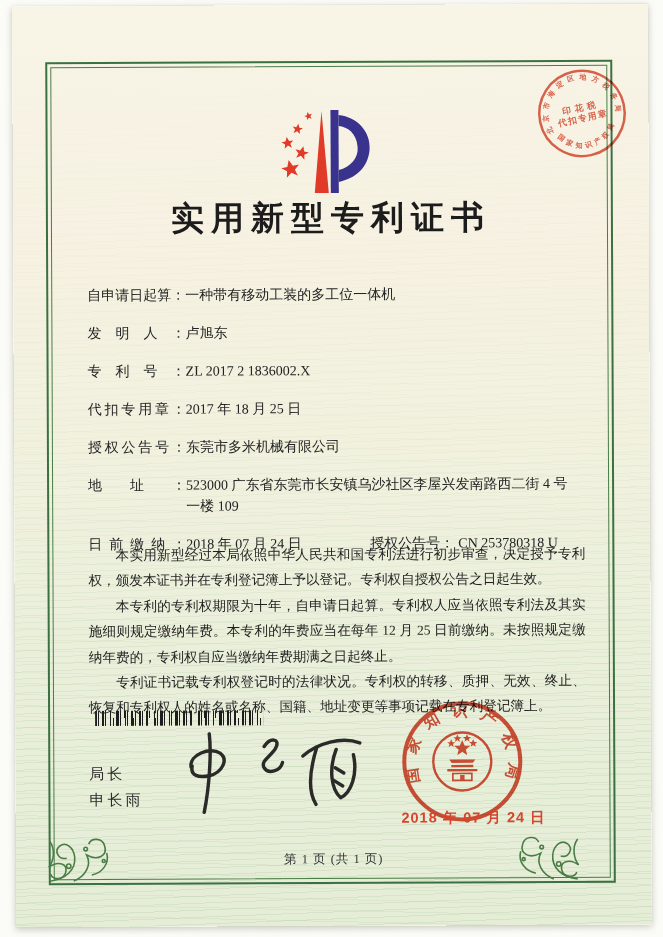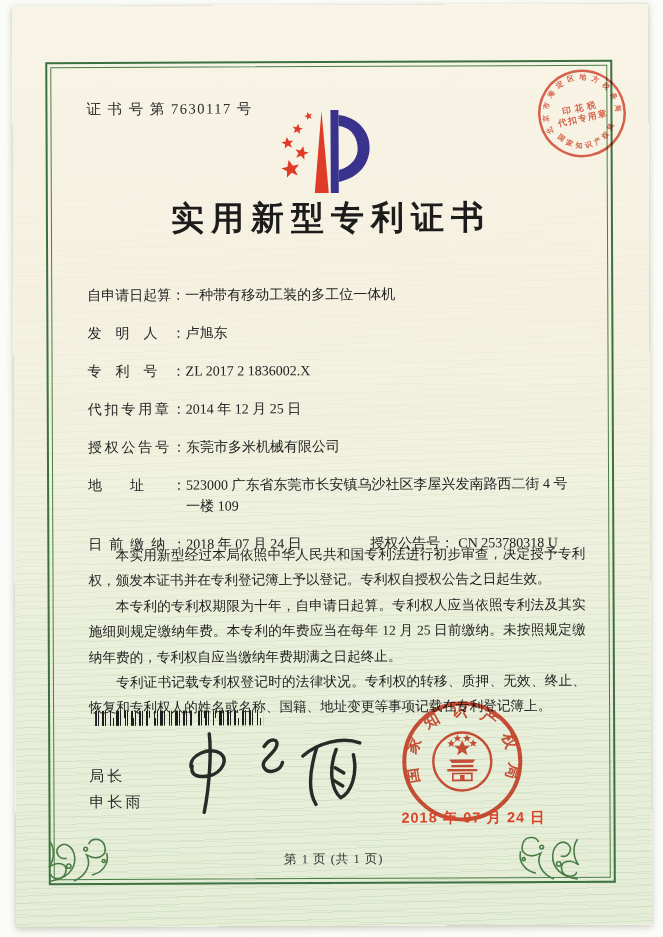--- a/index.html
+++ b/index.html
@@ -55,21 +55,21 @@
   
   .barcode{
     position:absolute;left:80px;top:705px;width:168px;height:15px;
     background-image:repeating-linear-gradient(90deg,
       #1d1d1d 0 1.6px, transparent 1.6px 2.8px,
       #1d1d1d 2.8px 3.7px, transparent 3.7px 6.5px,
       #1d1d1d 6.5px 9px, transparent 9px 10.3px,
       #1d1d1d 10.3px 11.1px, transparent 11.1px 14.7px);
   }
   
-  .director{position:absolute;left:74px;top:757px;font-family:Liberation Serif, serif;font-size:15px;letter-spacing:3px;color:#2a2a2a;line-height:26px;}
+  .director{position:absolute;left:74px;top:757px;font-family:Liberation Mono, monospace;font-size:15px;letter-spacing:3px;color:#2a2a2a;line-height:26px;}
   .sig{position:absolute;left:150px;top:718px;width:215px;height:98px;}
   
   .seal{position:absolute;left:378px;top:688px;width:138px;height:138px;opacity:.92;mix-blend-mode:multiply;}
   .seal-date{
     position:absolute;left:383px;top:804px;width:150px;text-align:center;
     font-family:"Liberation Sans","DejaVu Sans",sans-serif;
     font-size:14.5px;font-weight:700;color:#d8442c;letter-spacing:1px;z-index:5;
   }
   
   .tax-stamp{position:absolute;left:521px;top:61px;width:97px;height:97px;opacity:.88;mix-blend-mode:multiply;z-index:6;}
@@ -82,21 +82,20 @@
 </style>
 </head>
 <body>
 
 <div class="paper">
   <div class="waves"></div>
   <div class="frame">
     <div class="frame-inner"></div>
   </div>
 
-  <div class="cert-no">证 书 号 第 7630117 号</div>
 
   <svg class="logo" viewBox="0 0 100 95">
     <defs>
       <path id="st-logo" d="M0,-10 L2.94,-3.09 L9.51,-3.09 L4.2,1.4 L5.88,8.09 L0,3.9 L-5.88,8.09 L-4.2,1.4 L-9.51,-3.09 L-2.94,-3.09 Z"></path>
     </defs>
     <polygon points="45,10 38,92 52,92" fill="#e03a28"></polygon>
     <g fill="#39338e">
       <polygon points="54,9 62,9 62,92 54,92"></polygon>
       <path d="M62,14 C81,16 94,31 93,48 C92,67 78,78 62,81 L62,69 C74,66 82,57 81,46 C80,32 71,26 62,25 Z"></path>
     </g>
@@ -115,21 +114,21 @@
     <div class="f-row">
       <span class="f-label">自申请日起算：</span><span class="f-value">一种带有移动工装的多工位一体机</span>
     </div>
     <div class="f-row">
       <span class="f-label">发明人：</span><span class="f-value">卢旭东</span>
     </div>
     <div class="f-row">
       <span class="f-label">专利号：</span><span class="f-value">ZL 2017 2 1836002.X</span>
     </div>
     <div class="f-row">
-      <span class="f-label">代扣专用章：</span><span class="f-value">2014 年 12 月 25 日</span>
+      <span class="f-label">代扣专用章：</span><span class="f-value">2017 年 18 月 25 日</span>
     </div>
     <div class="f-row">
       <span class="f-label">授权公告号：</span><span class="f-value">东莞市多米机械有限公司</span>
     </div>
     <div class="f-row wrap">
       <span class="f-label">地址：</span><span class="f-value">523000 广东省东莞市长安镇乌沙社区李屋兴发南路西二街 4 号一楼 109</span>
     </div>
     <div class="f-row grant-row">
       <span class="f-label">日前缴纳：</span><span class="f-value">2018 年 07 月 24 日</span>
       <span class="grant-right">

